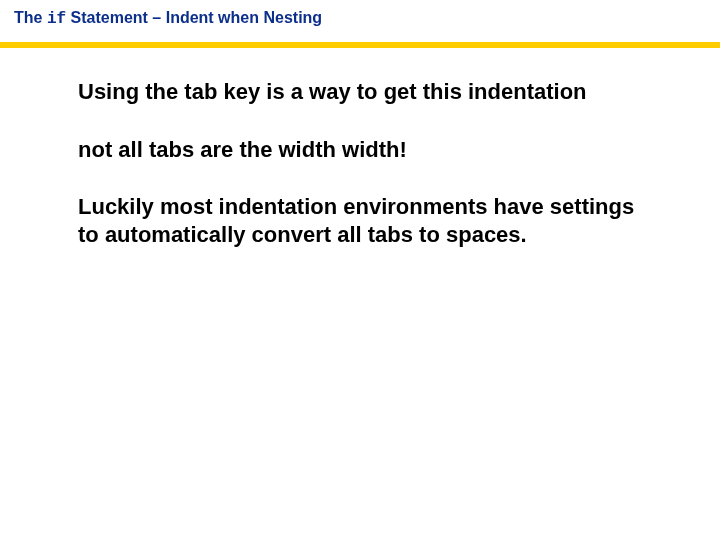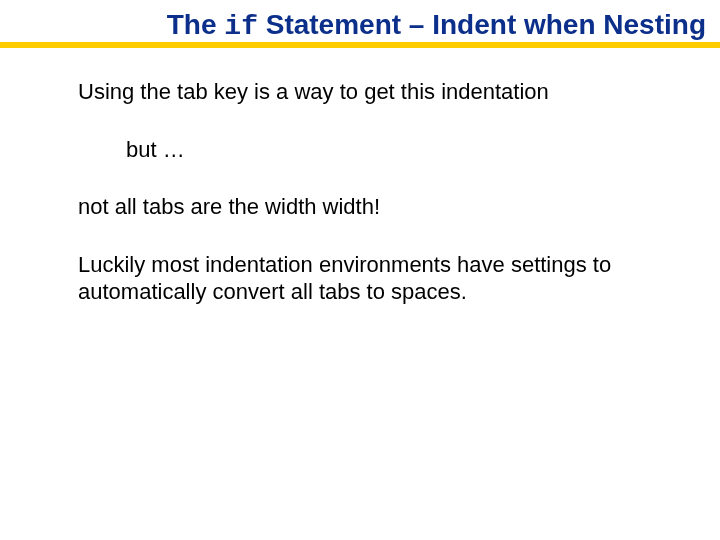--- a/index.html
+++ b/index.html
@@ -16,24 +16,23 @@
     width: 720px;
     height: 540px;
     box-sizing: border-box;
   }
   .title {
     position: absolute;
     left: 14px;
     top: 8px;
     right: 14px;
     color: #0b2f8a;
-    font-size: 28px;
+    font-size: 16px;
     font-weight: bold;
     line-height: 1.2;
-    text-align: right;
   }
   .title .code {
     font-family: "Courier New", Courier, monospace;
     font-weight: bold;
   }
   .underline {
     position: absolute;
     left: 0;
     right: 0;
     top: 42px;
@@ -44,36 +43,36 @@
     position: absolute;
     left: 78px;
     right: 60px;
     top: 78px;
     color: #000000;
     font-size: 22px;
     line-height: 1.25;
   }
   .body p {
     margin: 0 0 30px 0;
+    font-weight: bold;
   }
   .indent {
     margin-left: 48px !important;
   }
 </style>
 </head>
 <body>
 
 <div class="slide">
 
   <div class="title">
     <span>The </span><span class="code">if</span><span> Statement – Indent when Nesting</span>
   </div>
 
   <div class="underline"></div>
 
   <div class="body">
     <p>Using the tab key is a way to get this indentation</p>
-    <p class="indent">but …</p>
     <p>not all tabs are the width width!</p>
     <p>Luckily most indentation environments have settings to automatically convert all tabs to spaces.</p>
   </div>
 
 </div>
 
 </body></html>

